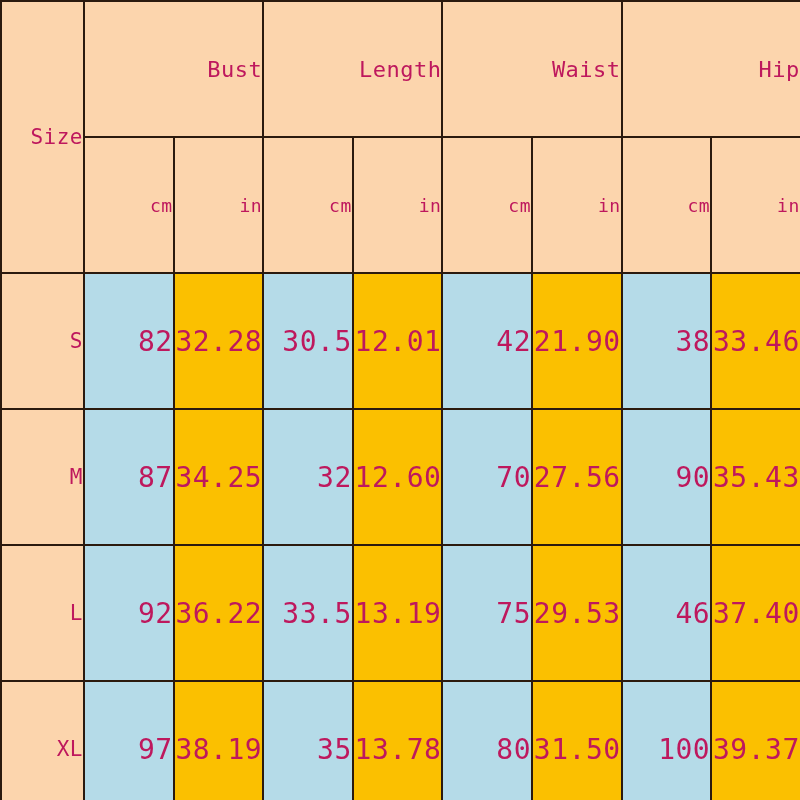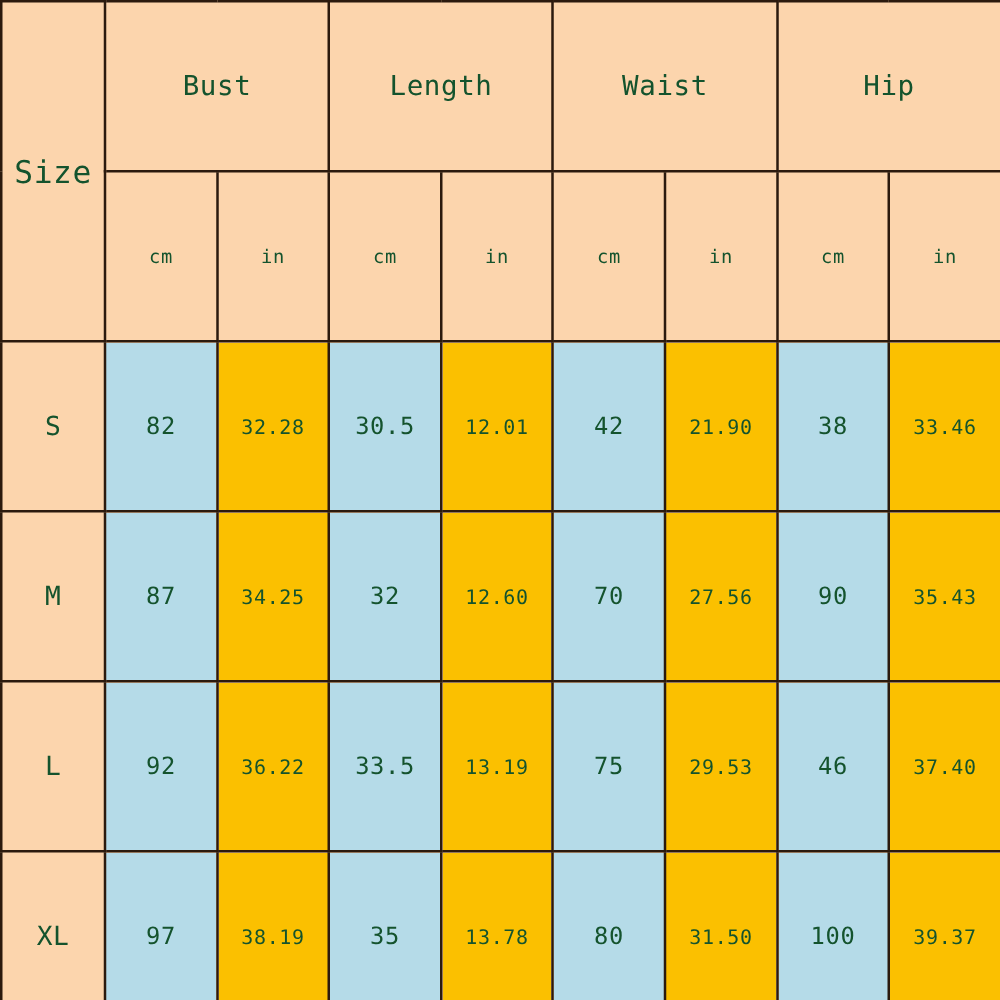--- a/index.html
+++ b/index.html
@@ -24,58 +24,58 @@
 
   table.size-table {
     border-collapse: collapse;
     table-layout: fixed;
     width: 800px;
     border-spacing: 0;
   }
 
   table.size-table td {
     border: 2px solid #2b1a0e;
-    text-align: center;
+    text-align: right;
     vertical-align: middle;
-    color: #14532d;
+    color: #be185d;
     font-family: "DejaVu Sans Mono", "Liberation Mono", monospace;
     letter-spacing: 0.5px;
     padding: 0;
     overflow: hidden;
     white-space: nowrap;
   }
   td.size-corner {
     background: #fcd5ad;
-    font-size: 25px;
+    font-size: 21px;
     width: 83px;
     height: 268px;
   }
   td.group-hdr {
     background: #fcd5ad;
     font-size: 22px;
     height: 134px;
   }
   td.unit-hdr {
     background: #fcd5ad;
-    font-size: 15px;
+    font-size: 18px;
     height: 134px;
   }
 
   
   td.row-label {
     background: #fcd5ad;
     font-size: 21px;
   }
   td.cm-cell {
     background: #b5dbe8;
-    font-size: 19px;
+    font-size: 28px;
   }
   td.in-cell {
     background: #fbc000;
-    font-size: 16px;
+    font-size: 28px;
   }
   tr.data-row td {
     height: 134px;
   }
 
   
   col.c-label { width: 83px; }
   col.c-data  { width: 89.6px; }
 </style>
 </head>

